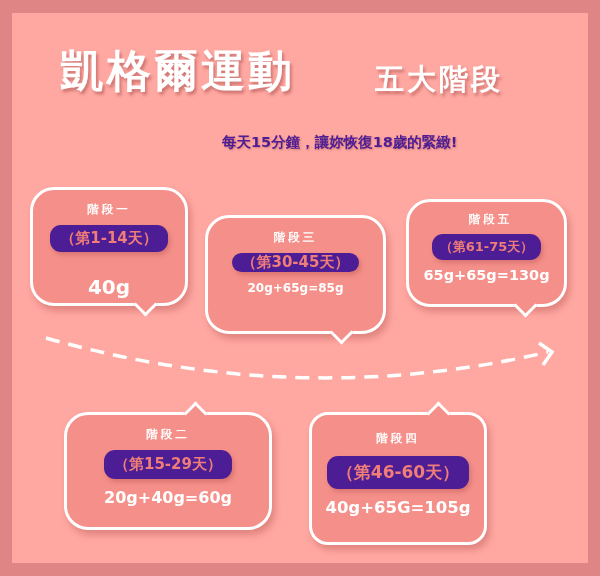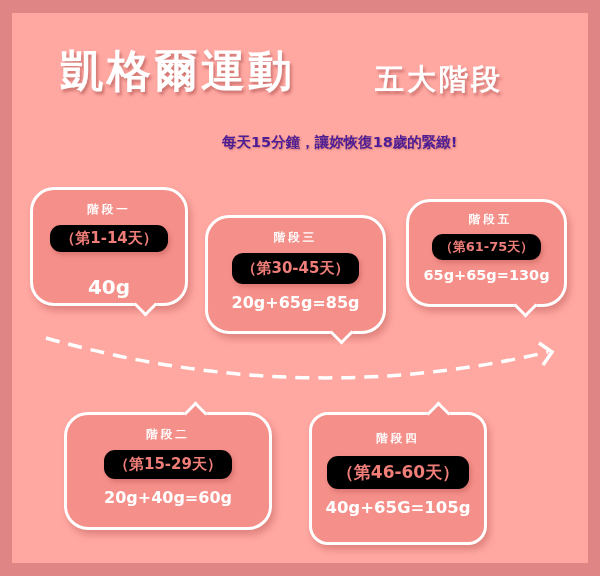--- a/index.html
+++ b/index.html
@@ -40,21 +40,21 @@
     position: absolute; width: 14px; height: 14px;
     background: #f48f89; border-right: 3px solid #fff; border-bottom: 3px solid #fff;
   }
   .tail.down { bottom: -10px; transform: rotate(45deg); }
   .tail.up { top: -10px; transform: rotate(225deg); }
   .stage-label {
     font-size: 11.5px; font-weight: bold; letter-spacing: 3px;
     margin-top: 12px; line-height: 14px;
   }
   .days-pill {
-    display: inline-block; background: #000000; color: #ef7d78;
+    display: inline-block; background: #4c1d95; color: #ef7d78;
     font-weight: bold; border-radius: 11px;
     box-shadow: 2px 3px 4px rgba(170,70,70,0.35);
     margin-top: 9px; white-space: nowrap;
   }
   .amount { font-weight: bold; white-space: nowrap; }
   svg.arrow { position: absolute; left: 0; top: 0; }
 </style>
 </head>
 <body>
 
@@ -72,22 +72,22 @@
 <div class="bubble" style="left:30px; top:187px; width:158px; height:119px;">
   <div class="tail down" style="left:104px;"></div>
   <div class="stage-label">階段一</div>
   <div class="days-pill" style="font-size:15px; padding:4px 10px;">（第1-14天）</div>
   <div class="amount" style="font-size:20px; margin-top:23px;">40g</div>
 </div>
 
 <div class="bubble" style="left:205px; top:215px; width:181px; height:119px;">
   <div class="tail down" style="left:125px;"></div>
   <div class="stage-label">階段三</div>
-  <div class="days-pill" style="font-size:15px; padding:6px 10px;">（第30-45天）</div>
-  <div class="amount" style="font-size:16px; margin-top:9px;">20g+65g=85g</div>
+  <div class="days-pill" style="font-size:15px; padding:0 10px;">（第30-45天）</div>
+  <div class="amount" style="font-size:12px; margin-top:9px;">20g+65g=85g</div>
 </div>
 
 <div class="bubble" style="left:406px; top:199px; width:161px; height:108px;">
   <div class="tail down" style="left:108px;"></div>
   <div class="stage-label" style="margin-top:10px;padding-left:8px;">階段五</div>
   <div class="days-pill" style="font-size:13px; padding:4px 8px; margin-top:8px;">（第61-75天）</div>
   <div class="amount" style="font-size:14.5px; margin-top:7px;">65g+65g=130g</div>
 </div>
 
 <div class="bubble" style="left:64px; top:412px; width:208px; height:118px;">

